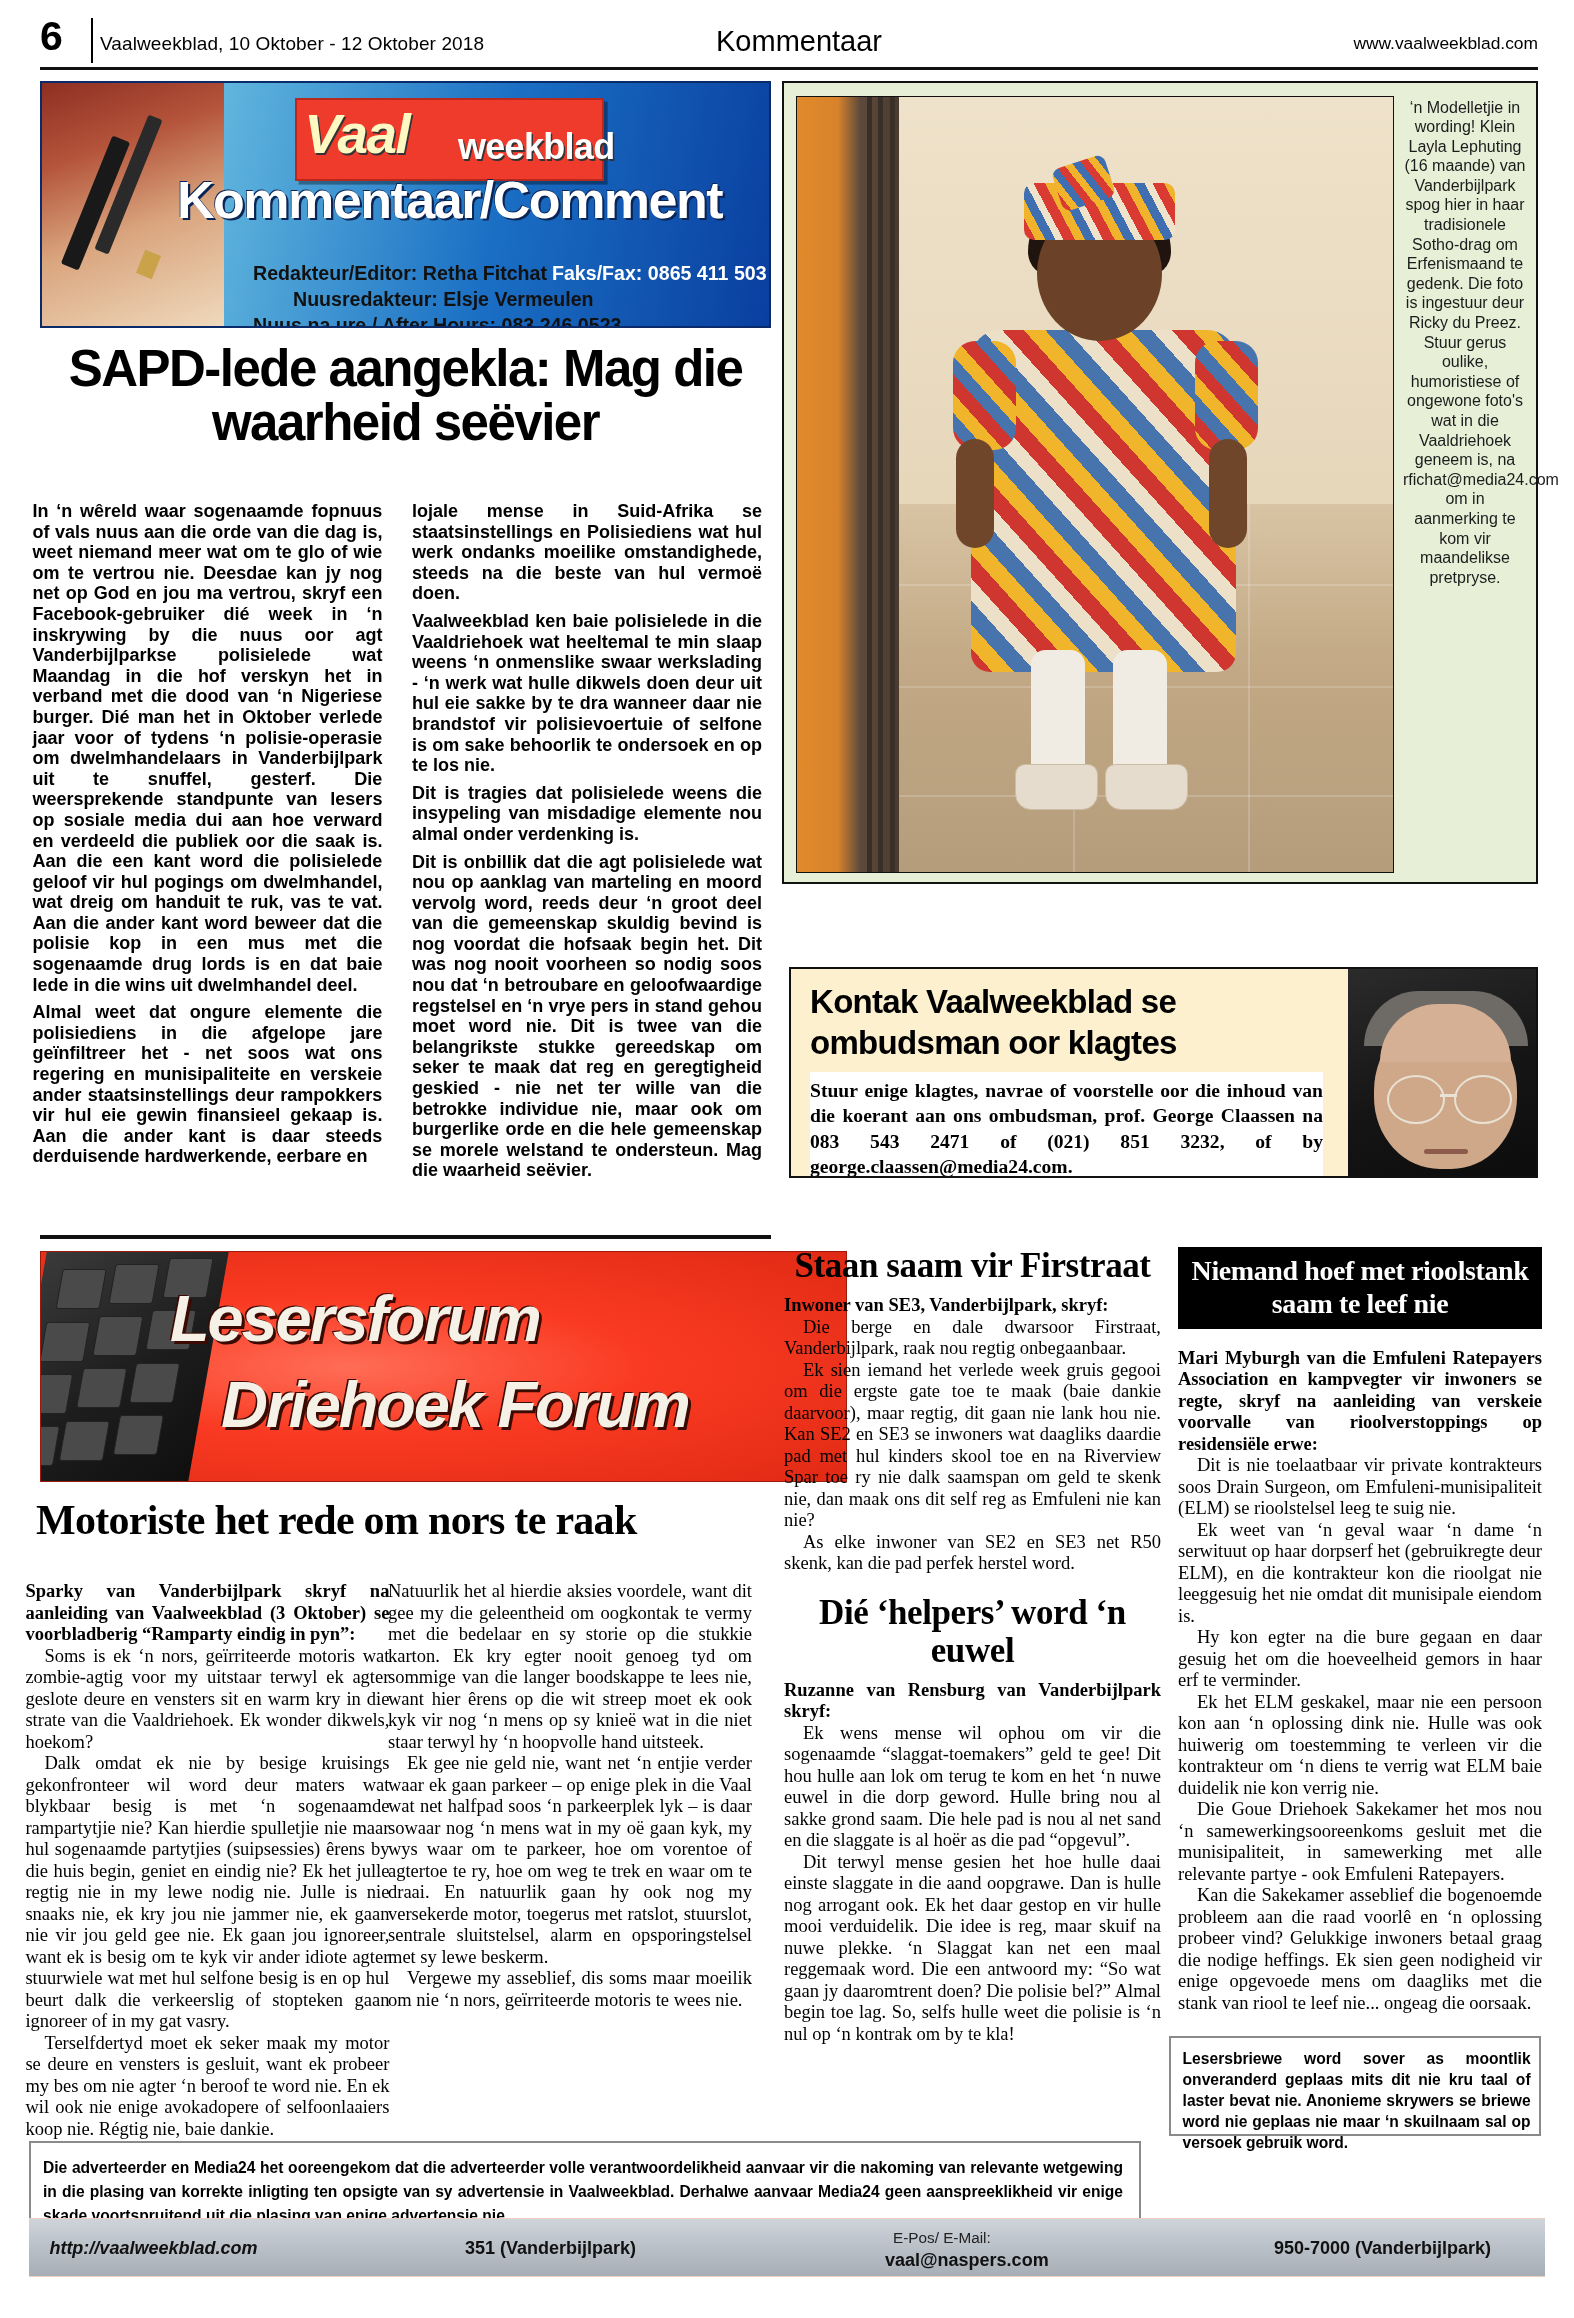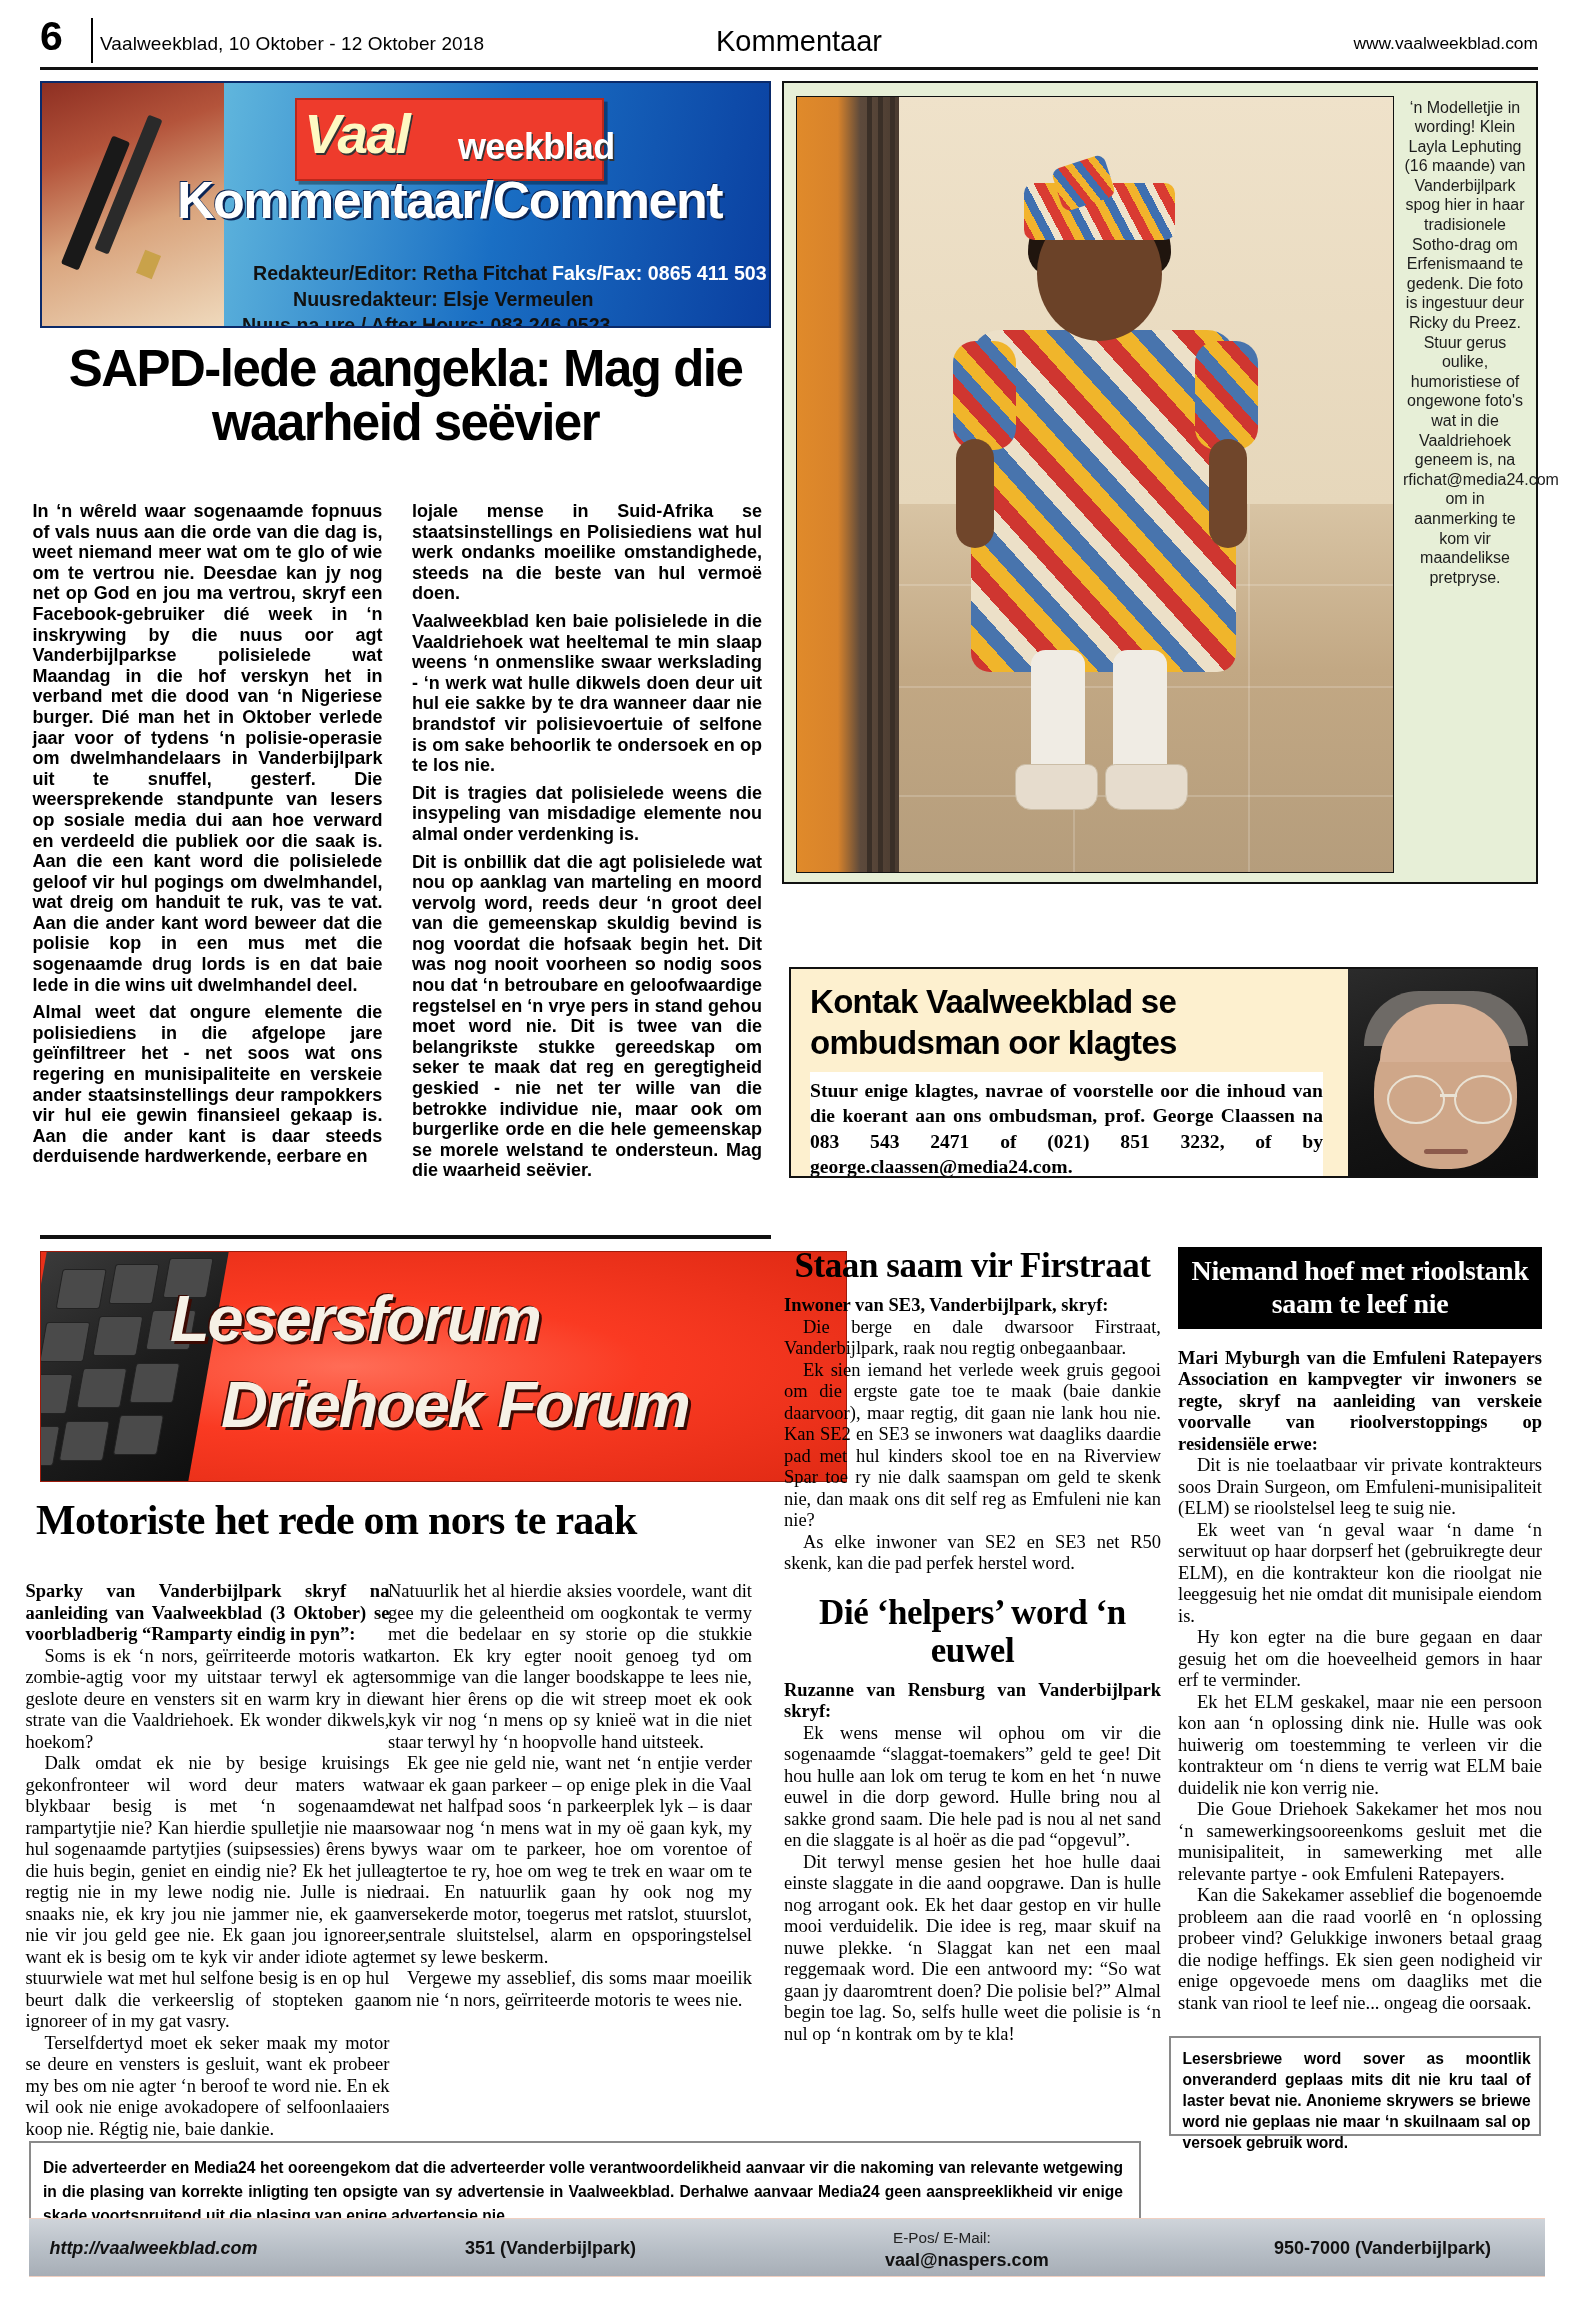--- a/index.html
+++ b/index.html
@@ -156,21 +156,21 @@
       <div class="pen2"></div>
       <div class="pen-nib"></div>
     </div>
     <div class="vaal-box">
       <span class="vaal-txt">Vaal</span>
       <span class="weekblad-txt">weekblad</span>
     </div>
     <div class="komm-txt">Kommentaar/Comment</div>
     <div class="cred" style="left:211px;top:179px;">Redakteur/Editor: Retha Fitchat</div>
     <div class="cred" style="left:211px;top:205px;margin-left:40px;">Nuusredakteur: Elsje Vermeulen</div>
-    <div class="cred" style="left:200px;top:231px;">Nuus na ure / After Hours:  083 246 0523</div>
+    <div class="cred" style="left:211px;top:231px;">Nuus na ure / After Hours:  083 246 0523</div>
     <div class="cred w" style="left:510px;top:179px;">Faks/Fax: 0865 411 503</div>
   </div>
 
   <div class="lead-head">SAPD-lede aangekla: Mag die waarheid seëvier</div>
 
   <div class="lead-col" id="leadc1">
     <p>In ‘n wêreld waar sogenaamde fopnuus of vals nuus aan die orde van die dag is, weet niemand meer wat om te glo of wie om te vertrou nie. Deesdae kan jy nog net op God en jou ma vertrou, skryf een Facebook-gebruiker dié week in ‘n inskrywing by die nuus oor agt Vanderbijlparkse polisielede wat Maandag in die hof verskyn het in verband met die dood van ‘n Nigeriese burger. Dié man het in Oktober verlede jaar voor of tydens ‘n polisie-operasie om dwelmhandelaars in Vanderbijlpark uit te snuffel, gesterf. Die weersprekende standpunte van lesers op sosiale media dui aan hoe verward en verdeeld die publiek oor die saak is.  Aan die een kant word die polisielede geloof vir hul pogings om dwelmhandel, wat dreig om handuit te ruk, vas te vat. Aan die ander kant word beweer dat die polisie kop in een mus met die sogenaamde drug lords is en dat baie lede in die wins uit dwelmhandel deel.</p>
     <p>Almal weet dat ongure elemente die polisiediens in die afgelope jare geïnfiltreer het - net soos wat ons regering en munisipaliteite en verskeie ander staatsinstellings deur rampokkers vir hul eie gewin finansieel gekaap is. Aan die ander kant is daar steeds derduisende hardwerkende, eerbare en</p>
   </div>
   <div class="lead-col" id="leadc2">

